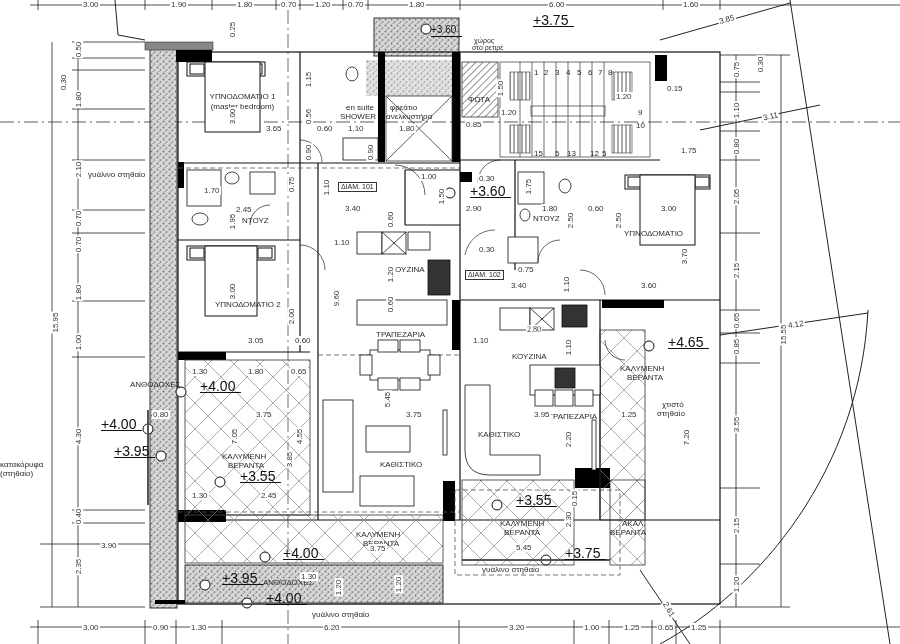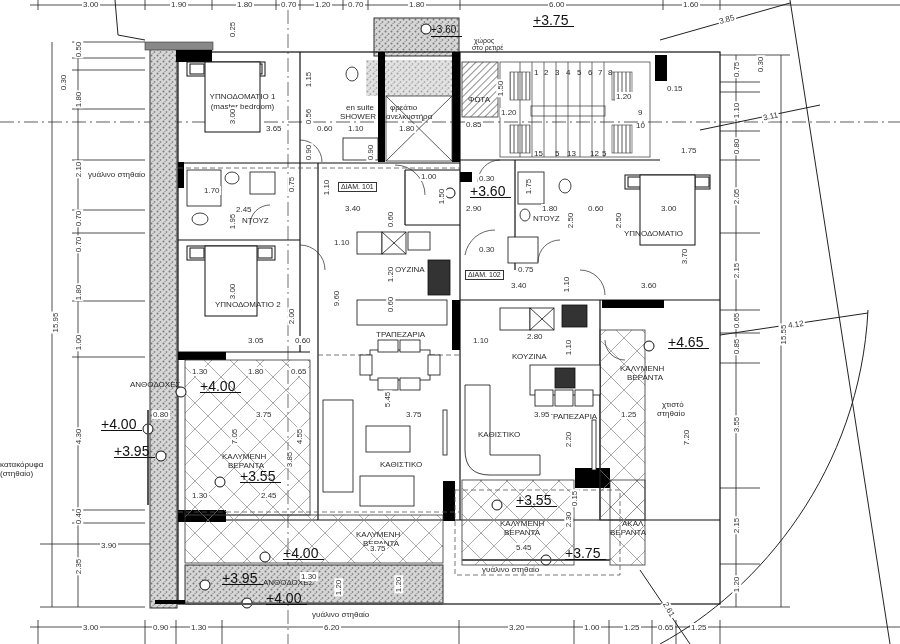--- a/index.html
+++ b/index.html
@@ -453,21 +453,21 @@
 <div class="dim" style="left:587px;top:204px;">0.60</div>
 <div class="dim v" style="left:610px;top:216px;">2.50</div>
 <div class="dim" style="left:660px;top:204px;">3.00</div>
 <div class="dim" style="left:478px;top:245px;">0.30</div>
 <div class="dim" style="left:517px;top:265px;">0.75</div>
 <div class="dim" style="left:510px;top:281px;">3.40</div>
 <div class="dim" style="left:640px;top:281px;">3.60</div>
 <div class="dim v" style="left:676px;top:252px;">3.70</div>
 <div class="dim v" style="left:558px;top:280px;">1.10</div>
 <div class="dim" style="left:472px;top:336px;">1.10</div>
-<div class="dim" style="left:526px;top:332px;">2.80</div>
+<div class="dim" style="left:526px;top:325px;font-family:Liberation Serif, serif;">2.80</div>
 <div class="dim v" style="left:560px;top:343px;">1.10</div>
 <div class="dim" style="left:520px;top:410px;margin-left:13px;">3.95</div>
 <div class="dim" style="left:620px;top:410px;">1.25</div>
 <div class="dim v" style="left:560px;top:435px;">2.20</div>
 <div class="dim v" style="left:678px;top:433px;">7.20</div>
 <div class="dim v" style="left:566px;top:494px;">0.15</div>
 <div class="dim v" style="left:560px;top:515px;">2.30</div>
 <div class="dim" style="left:515px;top:543px;">5.45</div>
 <div class="dim v" style="left:390px;top:580px;">1.20</div>
 <div class="dim v" style="left:330px;top:583px;">1.20</div>

